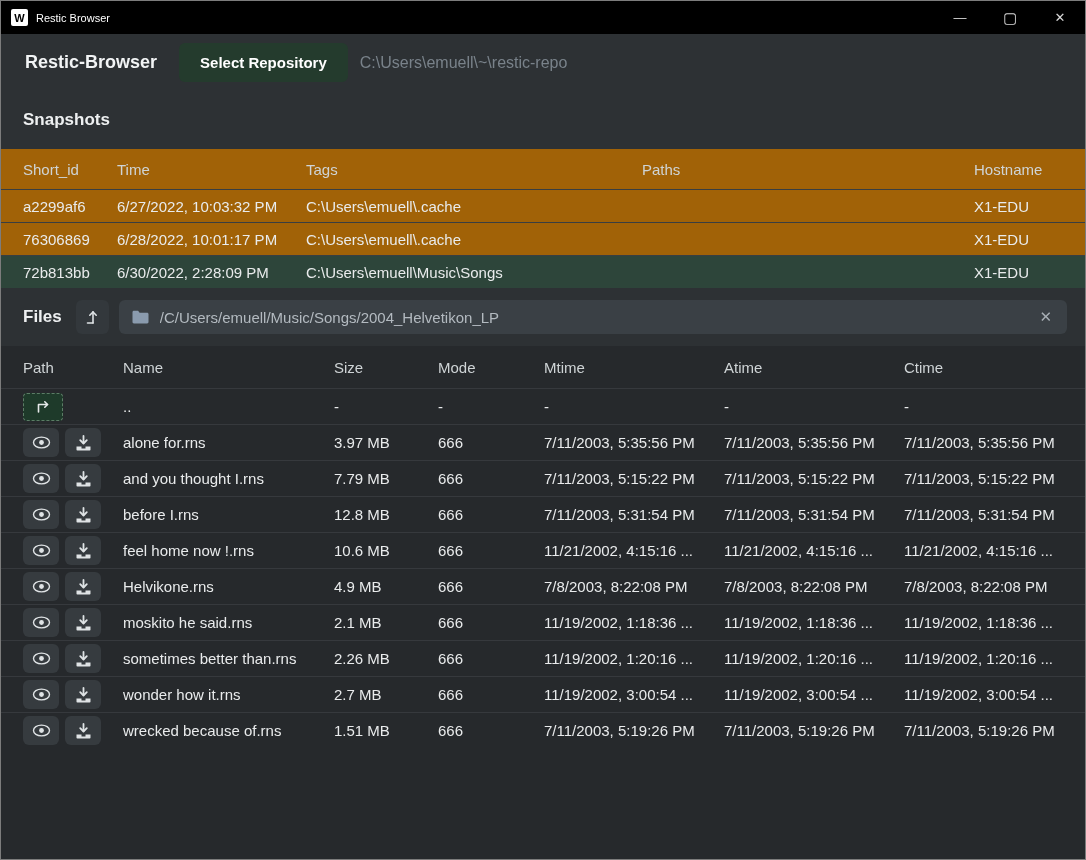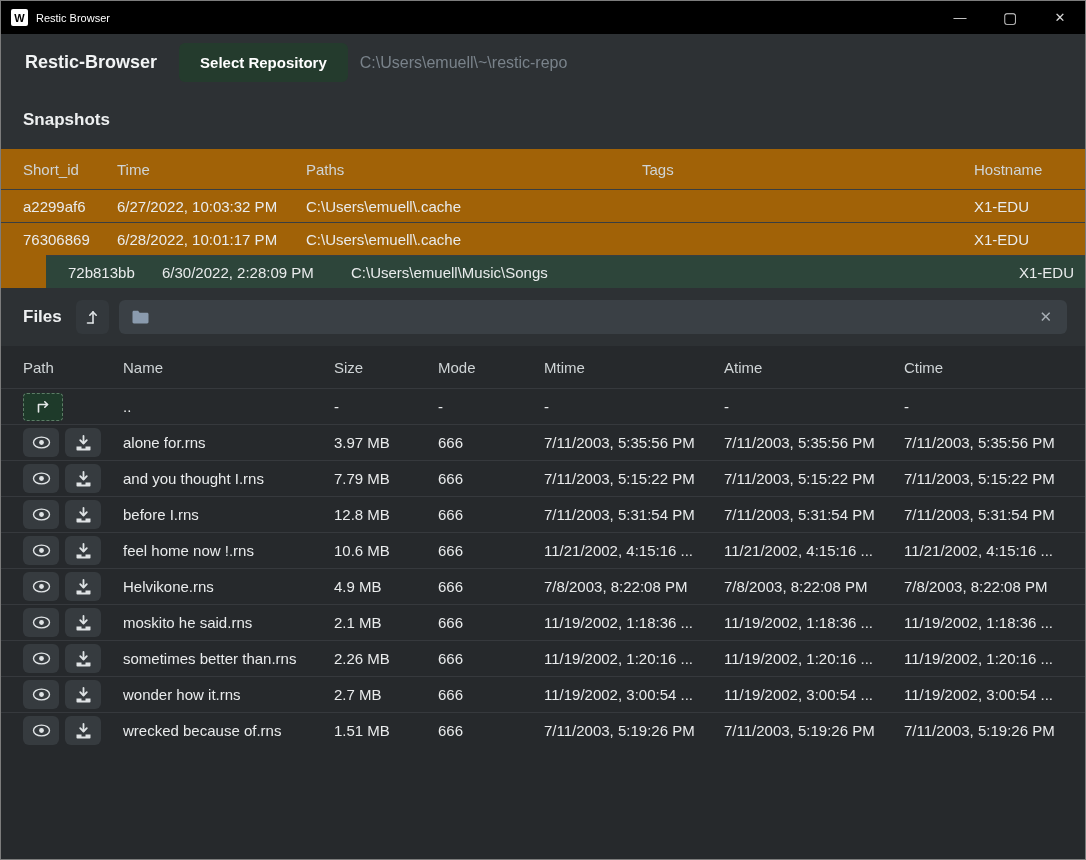--- a/index.html
+++ b/index.html
@@ -37,21 +37,21 @@
   .section-title { font-size:17px; font-weight:bold; color:#eef0f1; }
 
   
   .snap-table { background:#a16207; flex:0 0 auto; }
   .snap-row, .snap-header-row {
     display:grid; grid-template-columns: 94px 189px 336px 332px 1fr;
     align-items:center; padding-left:22px; font-size:15px;
   }
   .snap-header-row { height:40px; color:#cfd4d6; }
   .snap-row { height:33px; border-top:1px solid #393e41; color:#e9ebec; }
-  .snap-row.selected { background:#2d453a;margin-left:45px; }
+  .snap-row.selected { background:#2d453a; }
 
   
   .files-band { gap:0; }
   .updir-btn { margin-left:14px; width:33px; height:34px; background:#33383c; border:none; border-radius:6px;
                display:flex; align-items:center; justify-content:center; cursor:pointer; }
   .path-bar { margin-left:10px; flex:1; height:34px; background:#3a4045; border-radius:6px;
               display:flex; align-items:center; padding:0 13px; gap:11px; }
   .path-text { color:#b3bac0; font-size:15px; white-space:nowrap; overflow:hidden; }
   .path-clear { margin-left:auto; background:none; border:none; color:#a7aeb4; font-size:15px; cursor:pointer;
                 padding:0 2px; font-family:inherit; }
@@ -94,22 +94,22 @@
   </div>
 
   <div class="section-band">
     <div class="section-title">Snapshots</div>
   </div>
 
   <div class="snap-table">
     <div class="snap-header-row">
       <div>Short_id</div>
       <div>Time</div>
+      <div>Tags</div>
       <div>Paths</div>
-      <div>Tags</div>
       <div>Hostname</div>
     </div>
     <div id="snap-rows">
         <div class="snap-row">
           <div class="cell">a2299af6</div>
           <div class="cell">6/27/2022, 10:03:32 PM</div>
           <div class="cell">C:\Users\emuell\.cache</div>
           <div class="cell"></div>
           <div class="cell">X1-EDU</div>
         </div>
@@ -141,20 +141,21 @@
             <path d="M3.5 15 H9"></path>
         </svg>
       </span>
     </button>
     <div class="path-bar">
       <span>
         <svg width="17" height="14" viewBox="0 0 17 14">
           <path d="M0.5 2.2 C0.5 1.4 1.1 0.8 1.9 0.8 h4.2 l1.5 1.9 h7.5 c0.8 0 1.4 0.6 1.4 1.4 v8 c0 0.8 -0.6 1.4 -1.4 1.4 h-13.2 c-0.8 0 -1.4 -0.6 -1.4 -1.4 z" fill="#8a9bae"></path>
         </svg>
       </span>
+      <span class="path-text">/C/Users/emuell/Music/Songs/2004_Helvetikon_LP</span>
       <button class="path-clear"><span>✕</span></button>
     </div>
   </div>
 
   <div class="files-table">
     <div class="file-header-row">
       <div>Path</div>
       <div>Name</div>
       <div>Size</div>
       <div>Mode</div>

